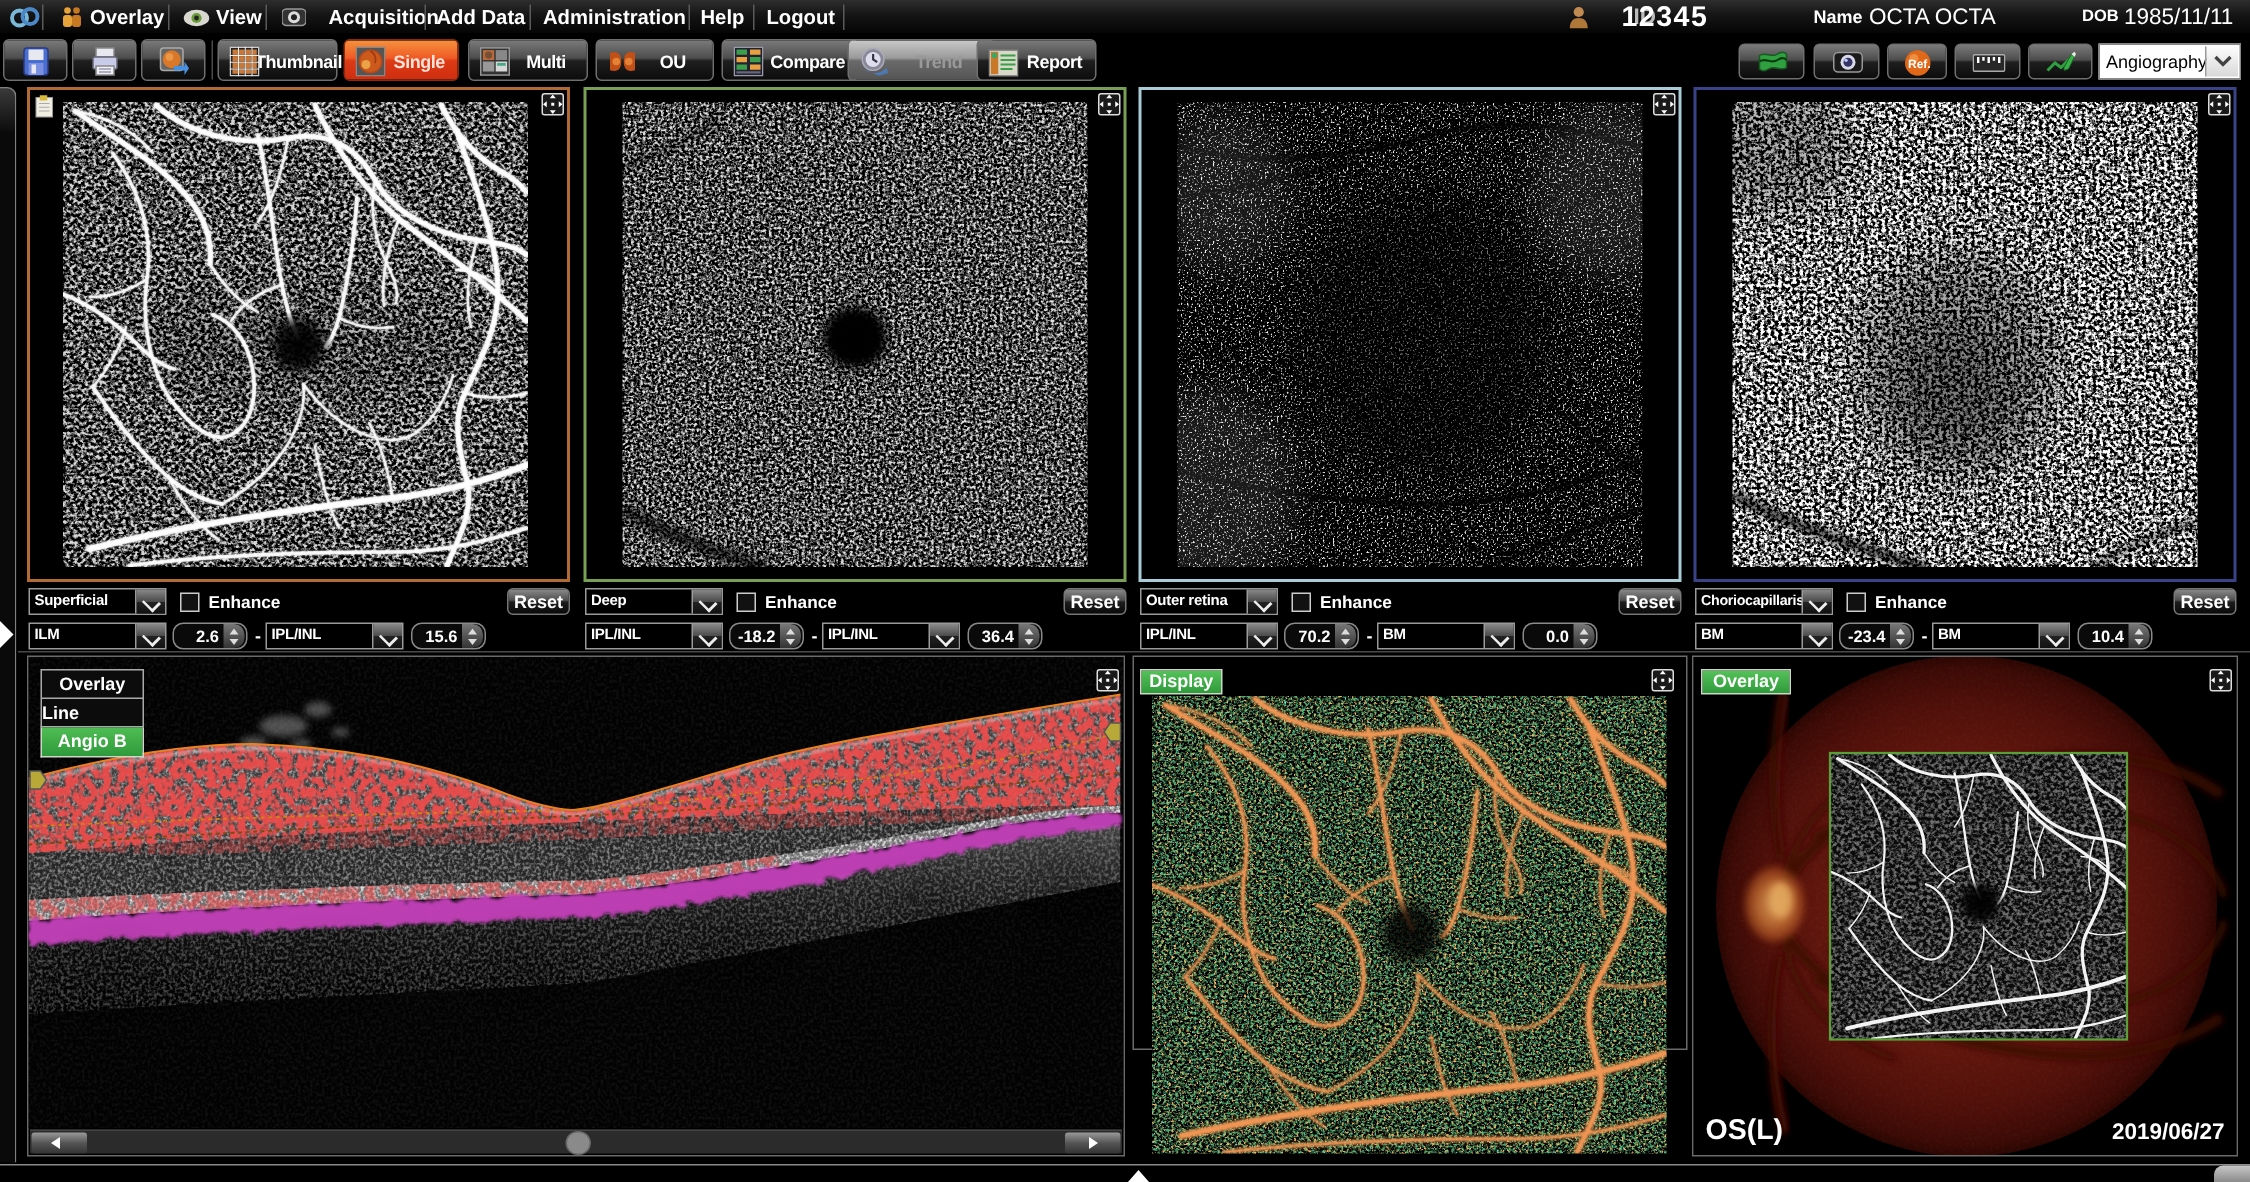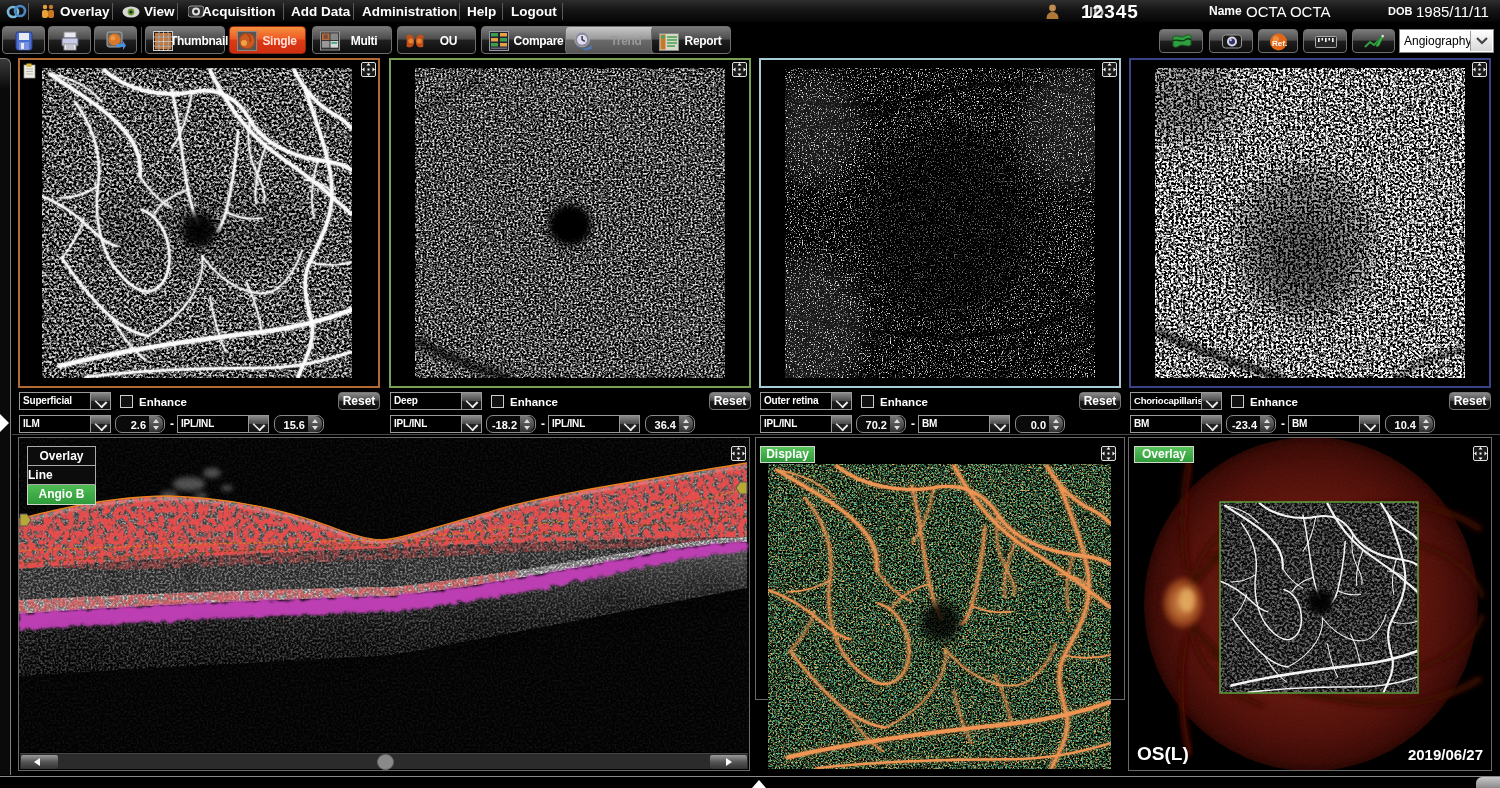--- a/index.html
+++ b/index.html
@@ -82,21 +82,21 @@
       <circle cx="9" cy="6" r="3.4" fill="#6a9a3a"></circle>
         <circle cx="9" cy="6" r="1.6" fill="#222"></circle>
     </svg>
     <div class="mitem" style="left:144px">View</div>
     <div class="msep" style="left:177px"></div>
     <svg class="micon" style="left:188px;top:5px" width="16" height="13" viewBox="0 0 16 13">
       <rect x="0" y="1" width="16" height="11" rx="3" fill="#333" stroke="#999"></rect>
       <circle cx="8" cy="6.5" r="4" fill="#ddd"></circle>
         <circle cx="8" cy="6.5" r="2" fill="#222"></circle>
     </svg>
-    <div class="mitem" style="left:202px">Acquisition</div>
+    <div class="mitem" style="left:219px">Acquisition</div>
     <div class="msep" style="left:283px"></div>
     <div class="mitem" style="left:291px">Add Data</div>
     <div class="msep" style="left:353px"></div>
     <div class="mitem" style="left:362px">Administration</div>
     <div class="msep" style="left:459px"></div>
     <div class="mitem" style="left:467px">Help</div>
     <div class="msep" style="left:502px"></div>
     <div class="mitem" style="left:511px">Logout</div>
     <div class="msep" style="left:562px"></div>
     <svg class="micon" style="left:1046px;top:4px" width="13" height="15" viewBox="0 0 13 15">

